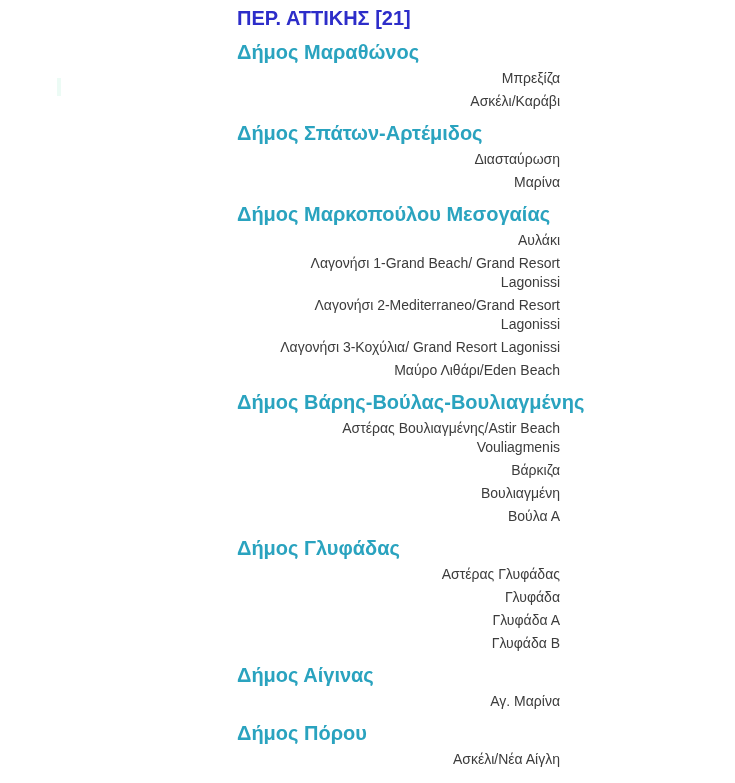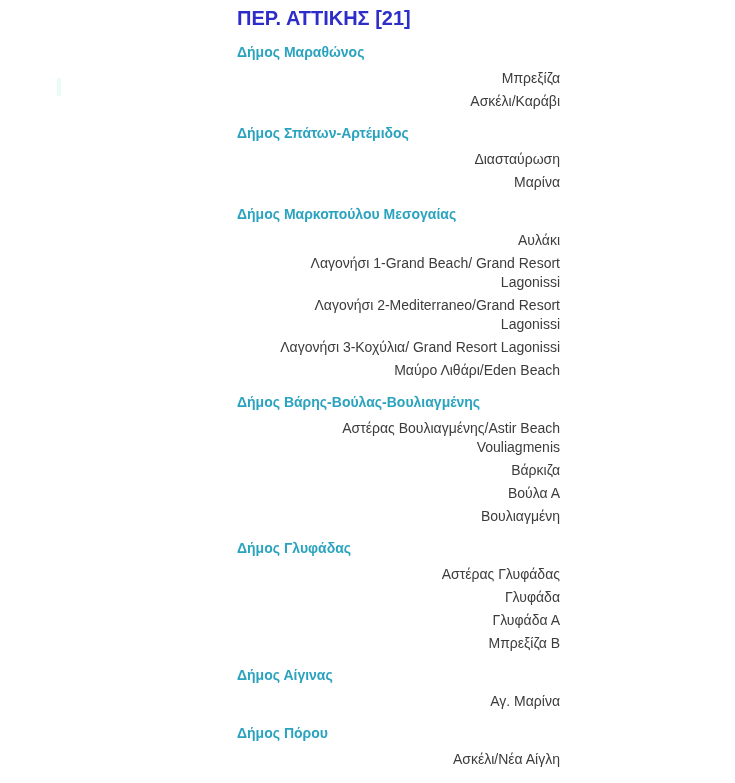--- a/index.html
+++ b/index.html
@@ -36,21 +36,21 @@
     margin:0 0 9px 0;
     font-size:20px;
     font-weight:bold;
     line-height:24px;
     color:var(--title-color);
     letter-spacing:0px;
   }
   .section{margin:0;}
   .section-header{
     margin:12px 0 7px 0;
-    font-size:14px;
+    font-size:20px;
     font-weight:bold;
     line-height:20px;
     color:var(--section-color);
   }
   .beach-item{
     margin:0 0 4px 13px;
     font-size:14px;
     line-height:19px;
     color:var(--item-color);
     white-space:pre-line;
@@ -85,29 +85,29 @@
           <div class="beach-item">Λαγονήσι 2-Mediterraneo/Grand Resort
 Lagonissi</div>
           <div class="beach-item">Λαγονήσι 3-Κοχύλια/ Grand Resort Lagonissi</div>
           <div class="beach-item">Μαύρο Λιθάρι/Eden Beach</div>
         </div>
         <div class="section">
           <div class="section-header">Δήμος Βάρης-Βούλας-Βουλιαγμένης</div>
           <div class="beach-item">Αστέρας Βουλιαγμένης/Astir Beach
 Vouliagmenis</div>
           <div class="beach-item">Βάρκιζα</div>
+          <div class="beach-item">Βουλιαγμένη</div>
           <div class="beach-item">Βούλα Α</div>
-          <div class="beach-item">Βουλιαγμένη</div>
         </div>
         <div class="section">
           <div class="section-header">Δήμος Γλυφάδας</div>
           <div class="beach-item">Αστέρας Γλυφάδας</div>
           <div class="beach-item">Γλυφάδα</div>
           <div class="beach-item">Γλυφάδα Α</div>
-          <div class="beach-item">Μπρεξίζα Β</div>
+          <div class="beach-item">Γλυφάδα Β</div>
         </div>
         <div class="section">
           <div class="section-header">Δήμος Αίγινας</div>
           <div class="beach-item">Αγ. Μαρίνα</div>
         </div>
         <div class="section">
           <div class="section-header">Δήμος Πόρου</div>
           <div class="beach-item">Ασκέλι/Νέα Αίγλη</div>
         </div>
         <div class="section">

